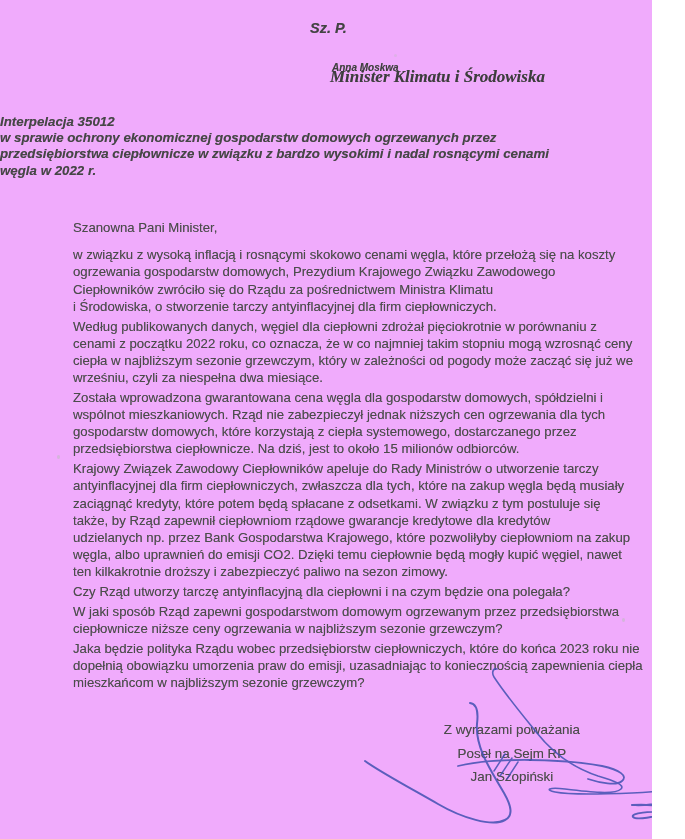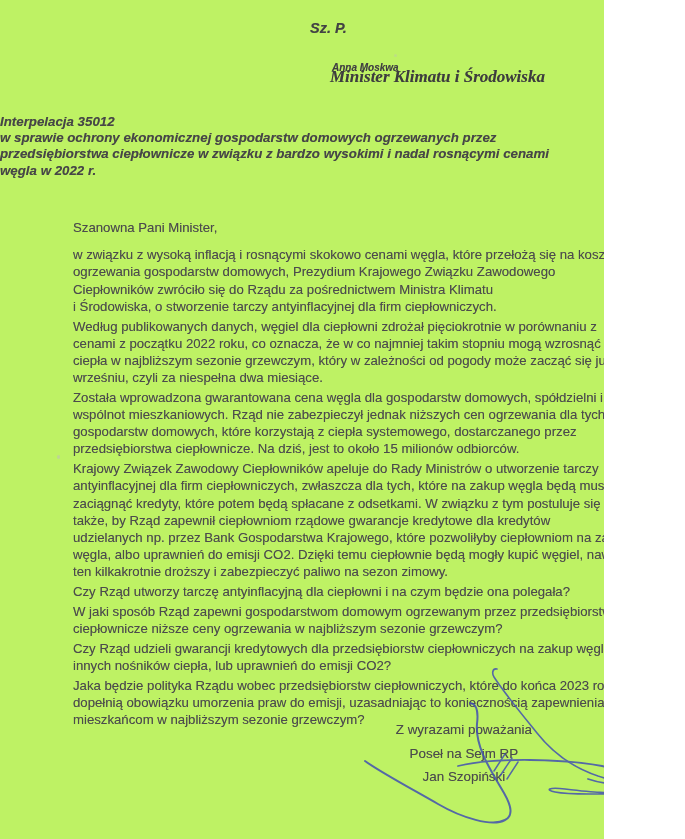--- a/index.html
+++ b/index.html
@@ -1,19 +1,19 @@
 <!DOCTYPE html>
 <html lang="pl"><head>
 <meta charset="utf-8">
 <style>
   html,body{margin:0;padding:0;background:#ffffff;}
   .page{
     position:relative;
-    width:604px;height:839px;
-    background:#bef264;
+    width:652px;height:839px;
+    background:#f0abfc;
     overflow:hidden;
     font-family:"Liberation Sans","DejaVu Sans",sans-serif;
     color:#4c4c4c;
     text-shadow:0 0 .4px rgba(90,90,90,.55);
   }
   
   .recipient{position:absolute;left:310px;top:20px;}
   .recipient-salutation{
     font-weight:bold;font-style:italic;font-size:14.5px;color:#434343;
   }
@@ -95,22 +95,20 @@
     <p>Krajowy Związek Zawodowy Ciepłowników apeluje do Rady Ministrów o utworzenie tarczy
 antyinflacyjnej dla firm ciepłowniczych, zwłaszcza dla tych, które na zakup węgla będą musiały
 zaciągnąć kredyty, które potem będą spłacane z odsetkami. W związku z tym postuluje się
 także, by Rząd zapewnił ciepłowniom rządowe gwarancje kredytowe dla kredytów
 udzielanych np. przez Bank Gospodarstwa Krajowego, które pozwoliłyby ciepłowniom na zakup
 węgla, albo uprawnień do emisji CO2. Dzięki temu ciepłownie będą mogły kupić węgiel, nawet
 ten kilkakrotnie droższy i zabezpieczyć paliwo na sezon zimowy.</p>
     <p>Czy Rząd utworzy tarczę antyinflacyjną dla ciepłowni i na czym będzie ona polegała?</p>
     <p>W jaki sposób Rząd zapewni gospodarstwom domowym ogrzewanym przez przedsiębiorstwa
 ciepłownicze niższe ceny ogrzewania w najbliższym sezonie grzewczym?</p>
-    <p>Czy Rząd udzieli gwarancji kredytowych dla przedsiębiorstw ciepłowniczych na zakup węgla lub
-innych nośników ciepła, lub uprawnień do emisji CO2?</p>
     <p>Jaka będzie polityka Rządu wobec przedsiębiorstw ciepłowniczych, które do końca 2023 roku nie
 dopełnią obowiązku umorzenia praw do emisji, uzasadniając to koniecznością zapewnienia ciepła
 mieszkańcom w najbliższym sezonie grzewczym?</p>
   </div>
 
   <div class="closing">
     <div>Z wyrazami poważania</div>
     <div>Poseł na Sejm RP</div>
     <div>Jan Szopiński</div>
   </div>

